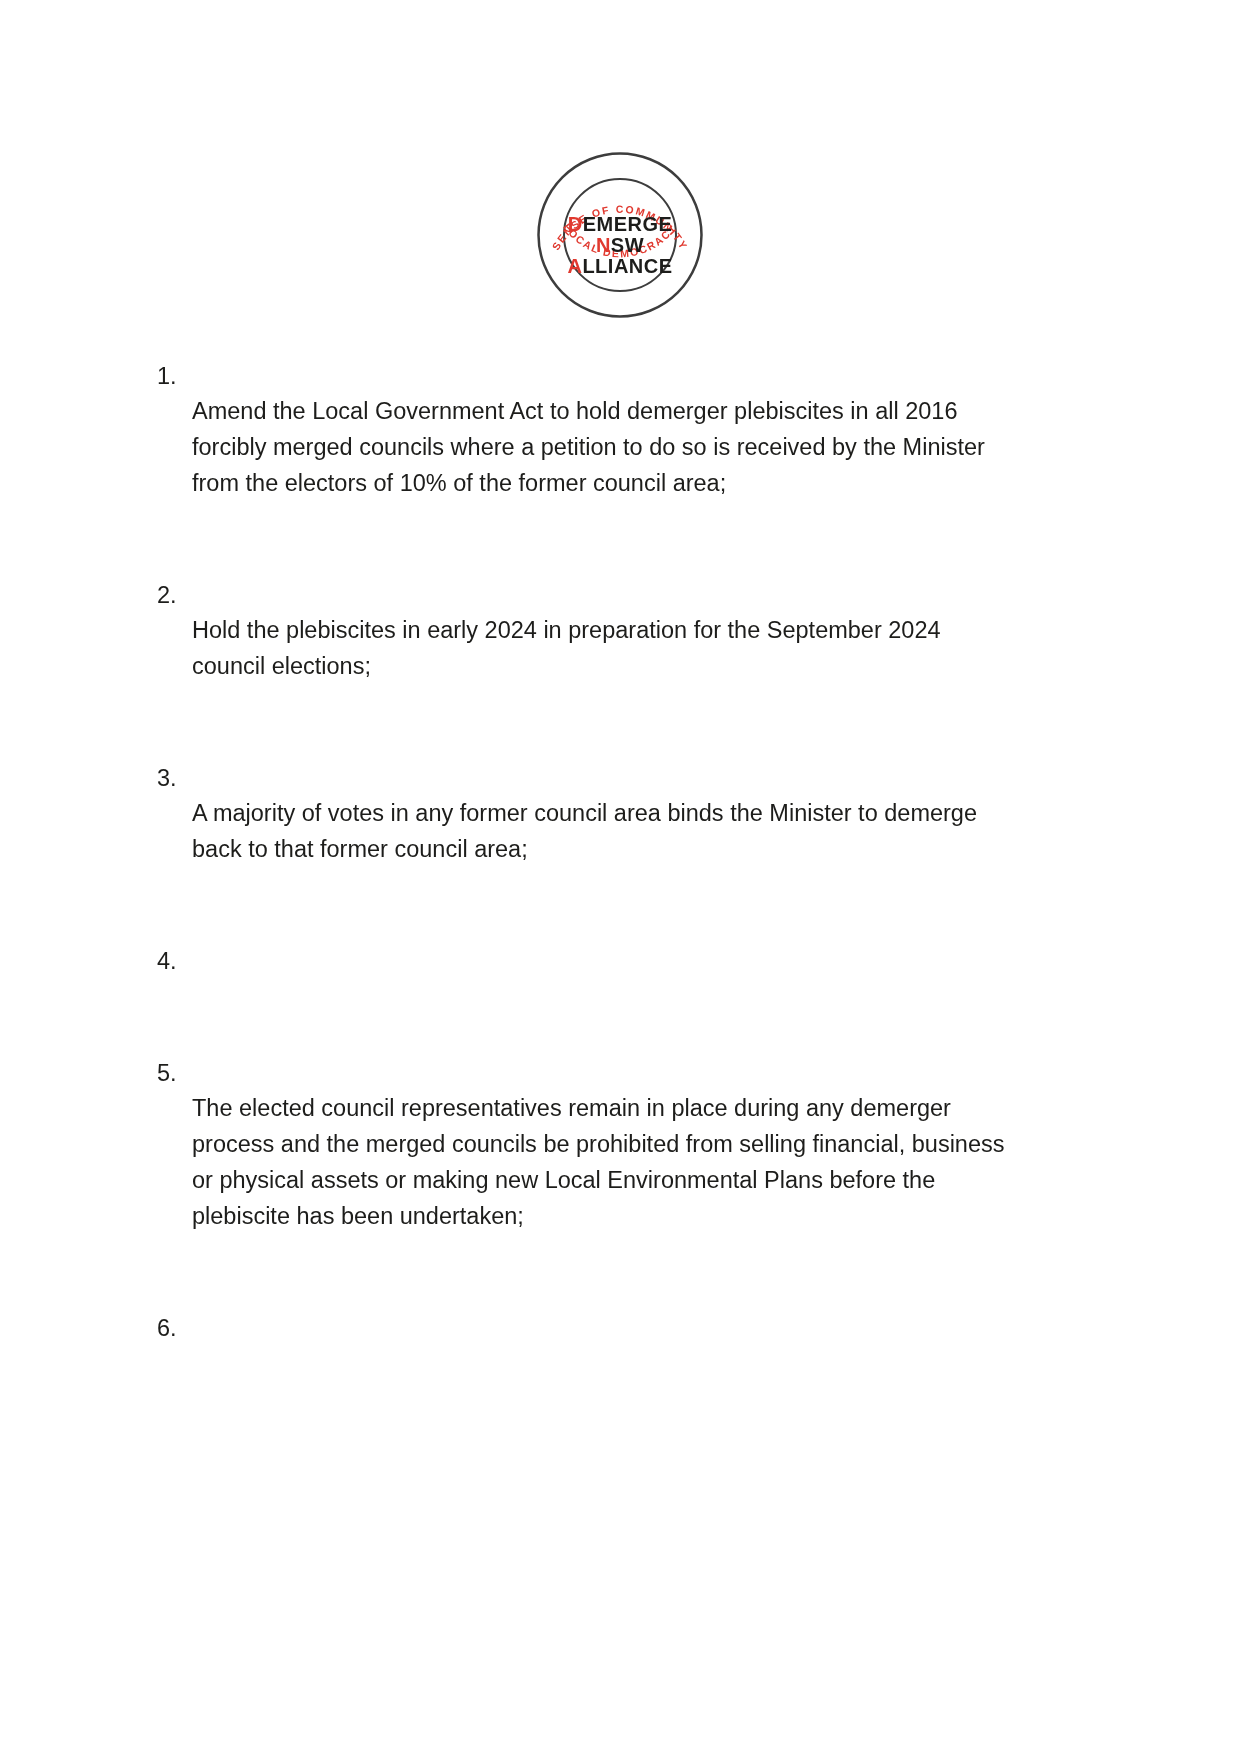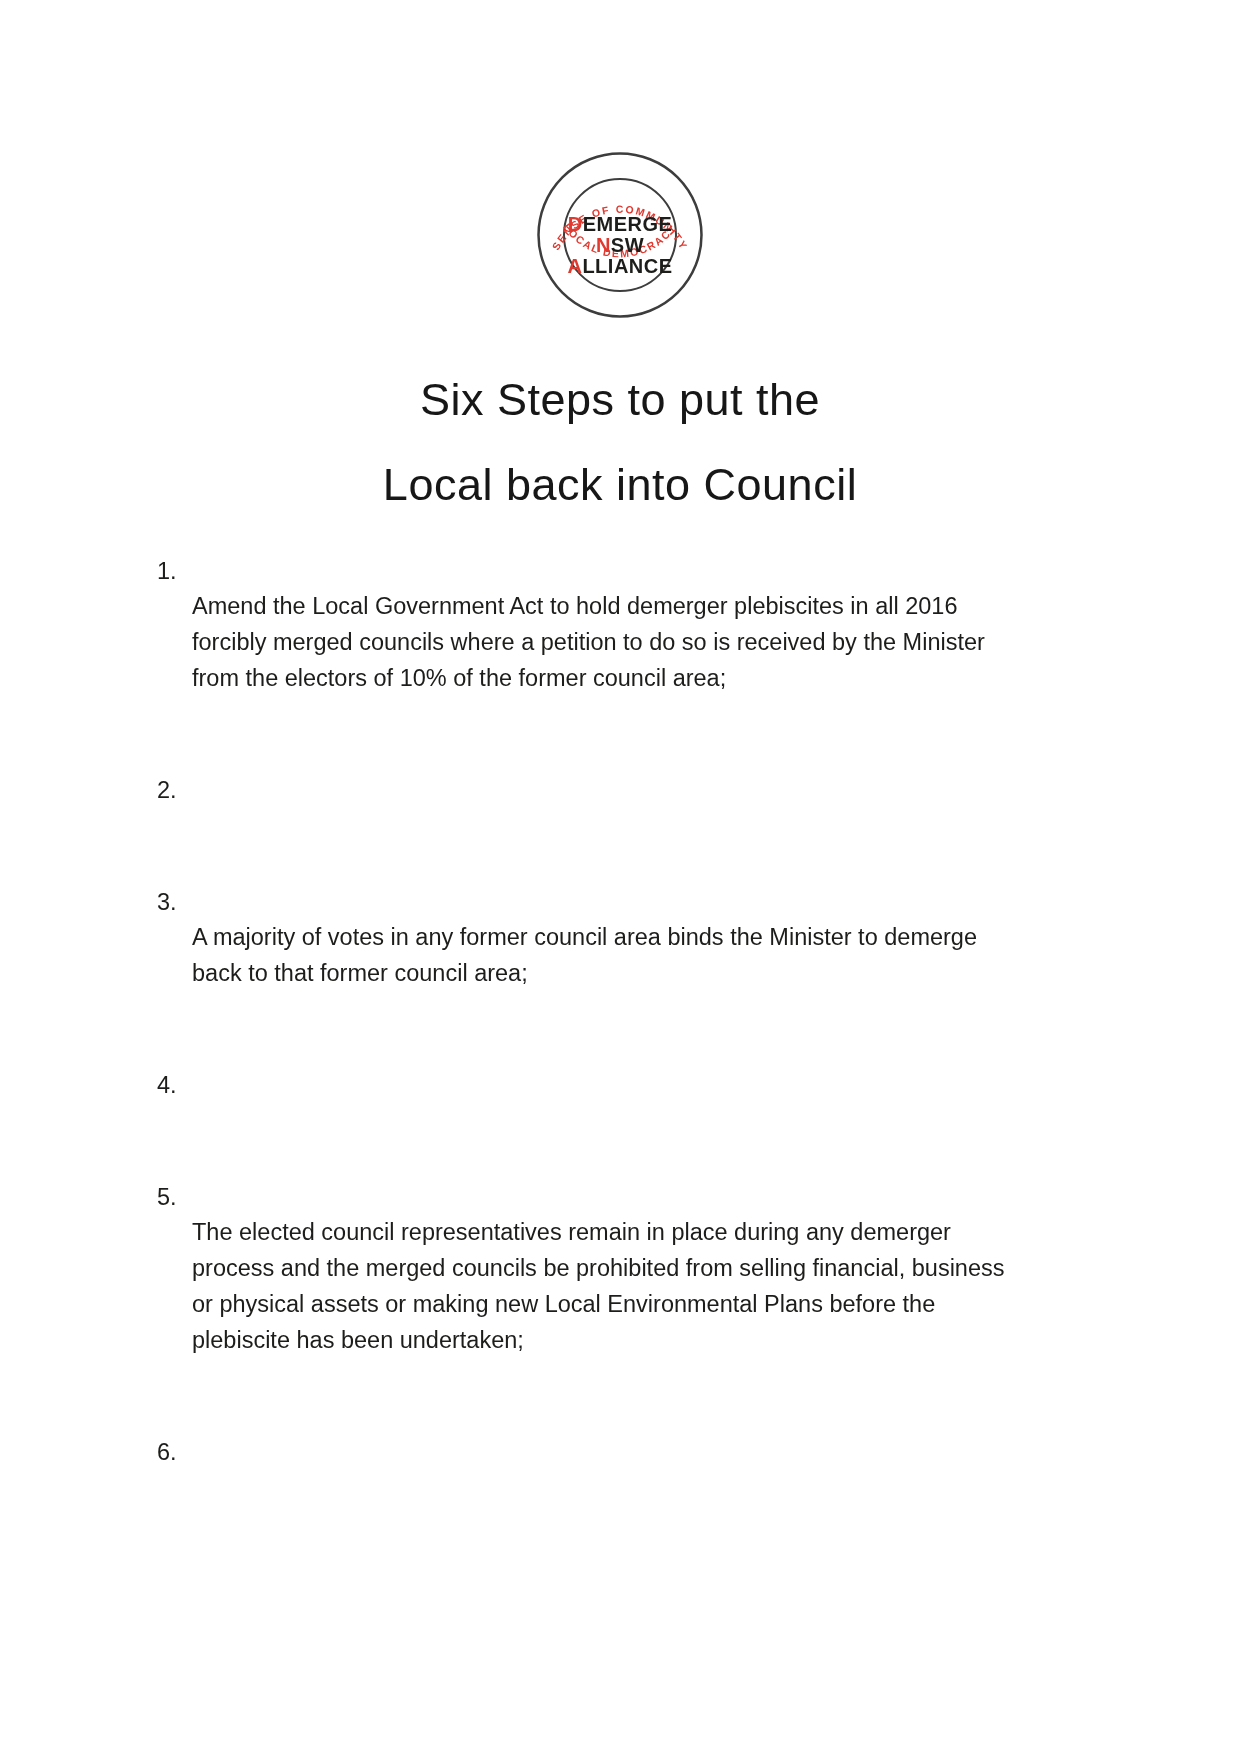--- a/index.html
+++ b/index.html
@@ -94,32 +94,29 @@
       </text>
 
       <text x="85" y="81" text-anchor="middle" font-size="20" font-weight="bold" letter-spacing="0.5" fill="#1d1d1b"><tspan fill="#e0392f">D</tspan><tspan>EMERGE</tspan></text>
 
       <text x="85" y="102" text-anchor="middle" font-size="20" font-weight="bold" letter-spacing="0.5" fill="#1d1d1b"><tspan fill="#e0392f">N</tspan><tspan>SW</tspan></text>
 
       <text x="85" y="123" text-anchor="middle" font-size="20" font-weight="bold" letter-spacing="0.5" fill="#1d1d1b"><tspan fill="#e0392f">A</tspan><tspan>LLIANCE</tspan></text>
     </svg>
   </div>
 
-  <div class="title-block">
-    <div class="title-line">Six Steps to put the</div>
-    <div class="title-line">Local back into Council</div>
-  </div>
 
   <ol class="steps">
     <li class="step">
       <span class="step-number">1.</span>
       <span class="step-text">Amend the Local Government Act to hold demerger plebiscites in all 2016 forcibly merged councils where a petition to do so is received by the Minister from the electors of 10% of the former council area;</span>
     </li>
     <li class="step">
       <span class="step-number">2.</span>
+      <span class="step-text">Hold the plebiscites in early 2024 in preparation for the September 2024 council elections;</span>
     </li>
     <li class="step">
       <span class="step-number">3.</span>
       <span class="step-text">A majority of votes in any former council area binds the Minister to demerge back to that former council area;</span>
     </li>
     <li class="step">
       <span class="step-number">4.</span>
     </li>
     <li class="step">
       <span class="step-number">5.</span>

